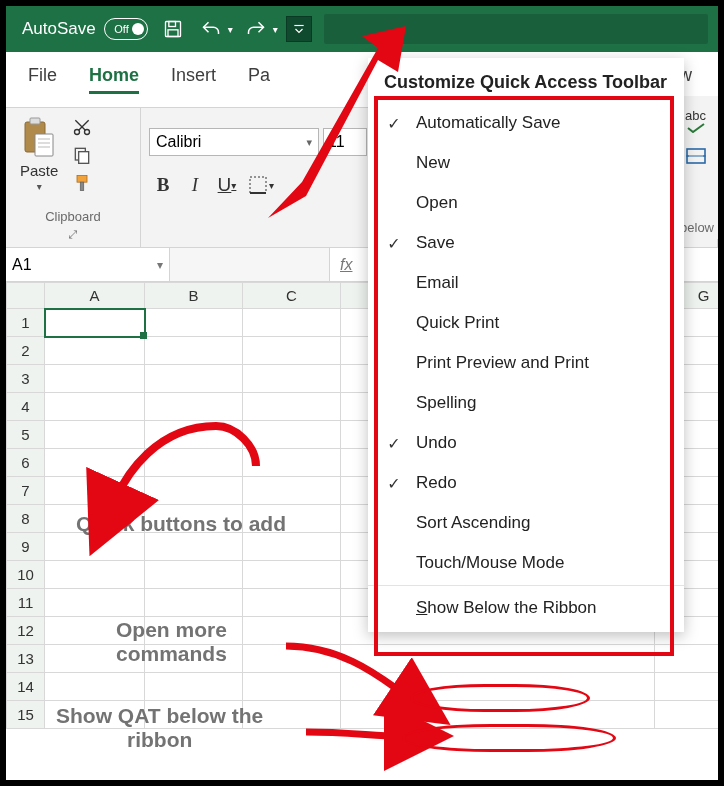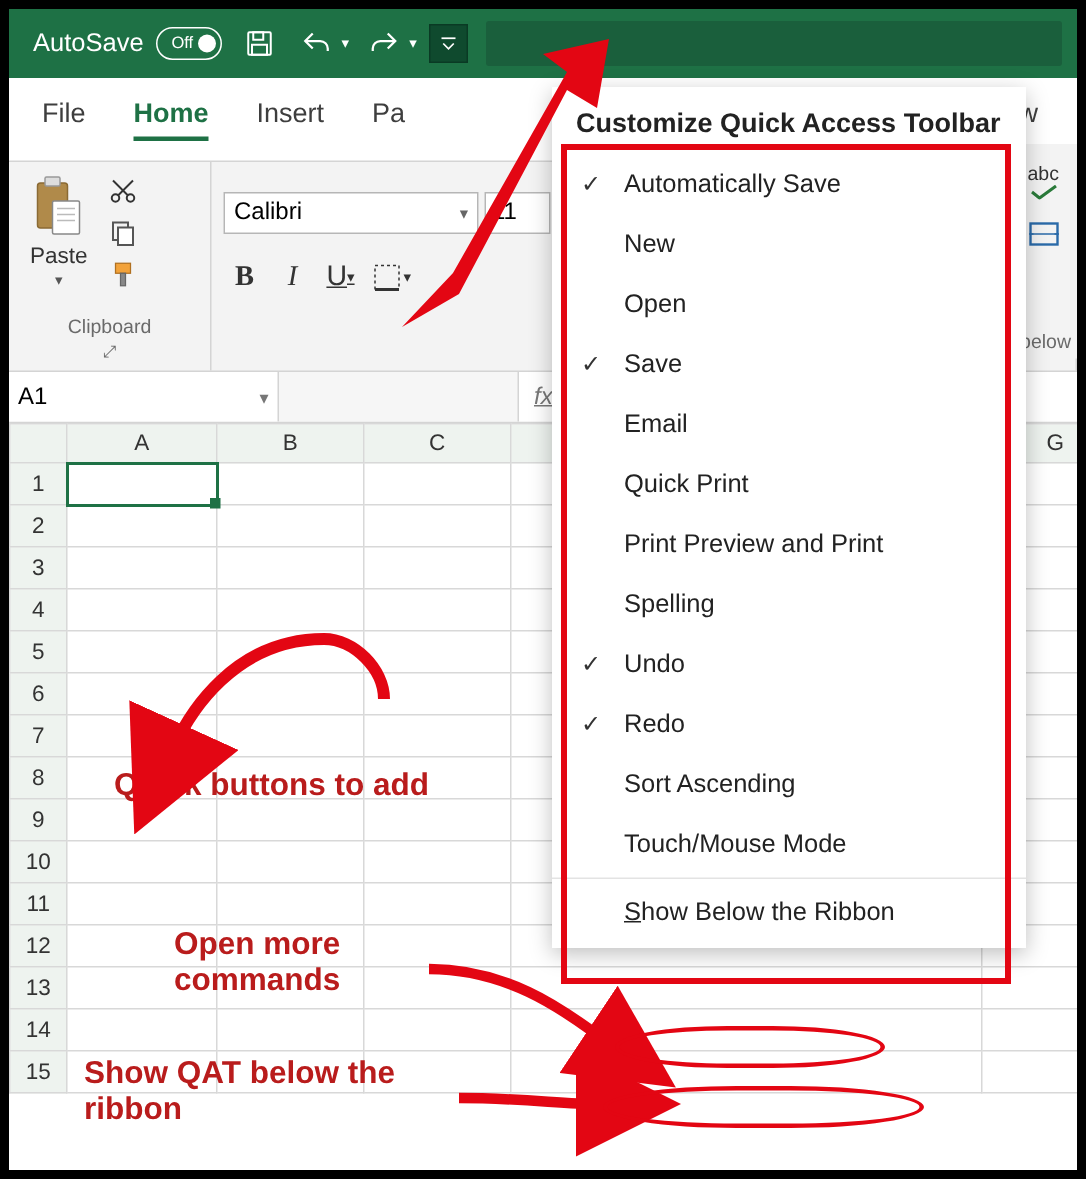--- a/index.html
+++ b/index.html
@@ -41,21 +41,21 @@
   .font-name { width:170px; height:28px; border:1px solid #b6b6b6; background:#fff; display:flex; align-items:center; padding:0 6px; font-size:16px; justify-content:space-between; cursor:pointer;}
   .font-size { width:44px; height:28px; border:1px solid #b6b6b6; background:#fff; display:flex; align-items:center; padding:0 4px; font-size:16px; justify-content:space-between; cursor:pointer;}
   .font-row2 { display:flex; gap:4px; align-items:center;}
   .fmt-btn { min-width:28px; height:26px; display:flex; align-items:center; justify-content:center; font-size:17px; color:#333; cursor:pointer; padding:0 4px;}
   .fmt-btn.bold { font-weight:800; font-family: "Times New Roman", serif; font-size:19px;}
   .fmt-btn.italic { font-style:italic; font-family: "Times New Roman", serif; font-size:19px;}
   .fmt-btn.underline { text-decoration:underline; font-family: "Times New Roman", serif; font-size:19px;}
 
   
   .fbar { height:34px; display:flex; align-items:stretch; border-bottom:1px solid #d4d4d4;}
-  .namebox { width:180px; border-right:1px solid #d4d4d4; display:flex; align-items:center; padding:0 6px; font-size:16px; justify-content:space-between; background:#fff;}
+  .namebox { width:164px; border-right:1px solid #d4d4d4; display:flex; align-items:center; padding:0 6px; font-size:16px; justify-content:space-between; background:#fff;}
   .namebox .caret { color:#777; font-size:12px; cursor:pointer;}
   .fx-area { flex:1; display:flex; align-items:center; background:#fff;}
   .fx-gap { width:160px; border-right:1px solid #d4d4d4; height:100%; background:#f6f6f6;}
   .fx-label { font-style:italic; color:#777; padding:0 10px; font-size:16px;text-decoration:underline;}
 
   
   .grid-wrap { position:relative; flex:1; }
   .grid { border-collapse:collapse; table-layout:fixed; width:100%; }
   .grid th, .grid td { border:1px solid #d8d8d8; font-weight:400;}
   .grid thead th { background:#eef3ef; height:26px; font-size:15px; color:#333;}
@@ -71,21 +71,21 @@
   .dropdown { position:absolute; top:52px; left:362px; width:316px; background:#fff; box-shadow:0 4px 14px rgba(0,0,0,.25); z-index:20; padding-bottom:4px;}
   .dd-title { font-weight:700; font-size:18px; padding:14px 16px 10px 16px; color:#222;}
   .dd-sep { height:1px; background:#e3e3e3; margin:2px 0;}
   .dd-item { display:flex; align-items:center; height:40px; padding:0 14px; font-size:17px; color:#222; cursor:pointer; gap:10px;}
   .dd-check { width:24px; text-align:center; color:#333; font-size:16px;}
   .dd-item.access .u { text-decoration:underline; }
   .red-box { position:absolute; border:4px solid #e30613; pointer-events:none; z-index:25;}
   .red-circle { position:absolute; border:3px solid #e30613; border-radius:50%/60%; pointer-events:none; z-index:25;}
 
   
-  .anno { position:absolute; font-weight:800; font-size:21px; color:#b91c1c; line-height:1.15; z-index:18; pointer-events:none;}
+  .anno { position:absolute; font-weight:800; font-size:21px; color:#737373; line-height:1.15; z-index:18; pointer-events:none;text-align:center;}
   .arrow-svg { position:absolute; z-index:22; pointer-events:none;}
 
   
   .peek { position:absolute; right:0; top:90px; width:46px; height:140px; background:#f3f3f3; border-left:1px solid #d4d4d4; z-index:5; display:flex; flex-direction:column; align-items:center; gap:14px; padding-top:12px;}
   .peek .mini { font-size:13px; color:#333;}
   .peek .mini svg { display:block; margin:0 auto;}
   .peek-label { position:absolute; right:0; top:212px; font-size:13px; color:#6a6a6a; background:#f3f3f3; padding:2px 4px 4px 4px; z-index:5;}
 </style>
 </head>
 <body>

